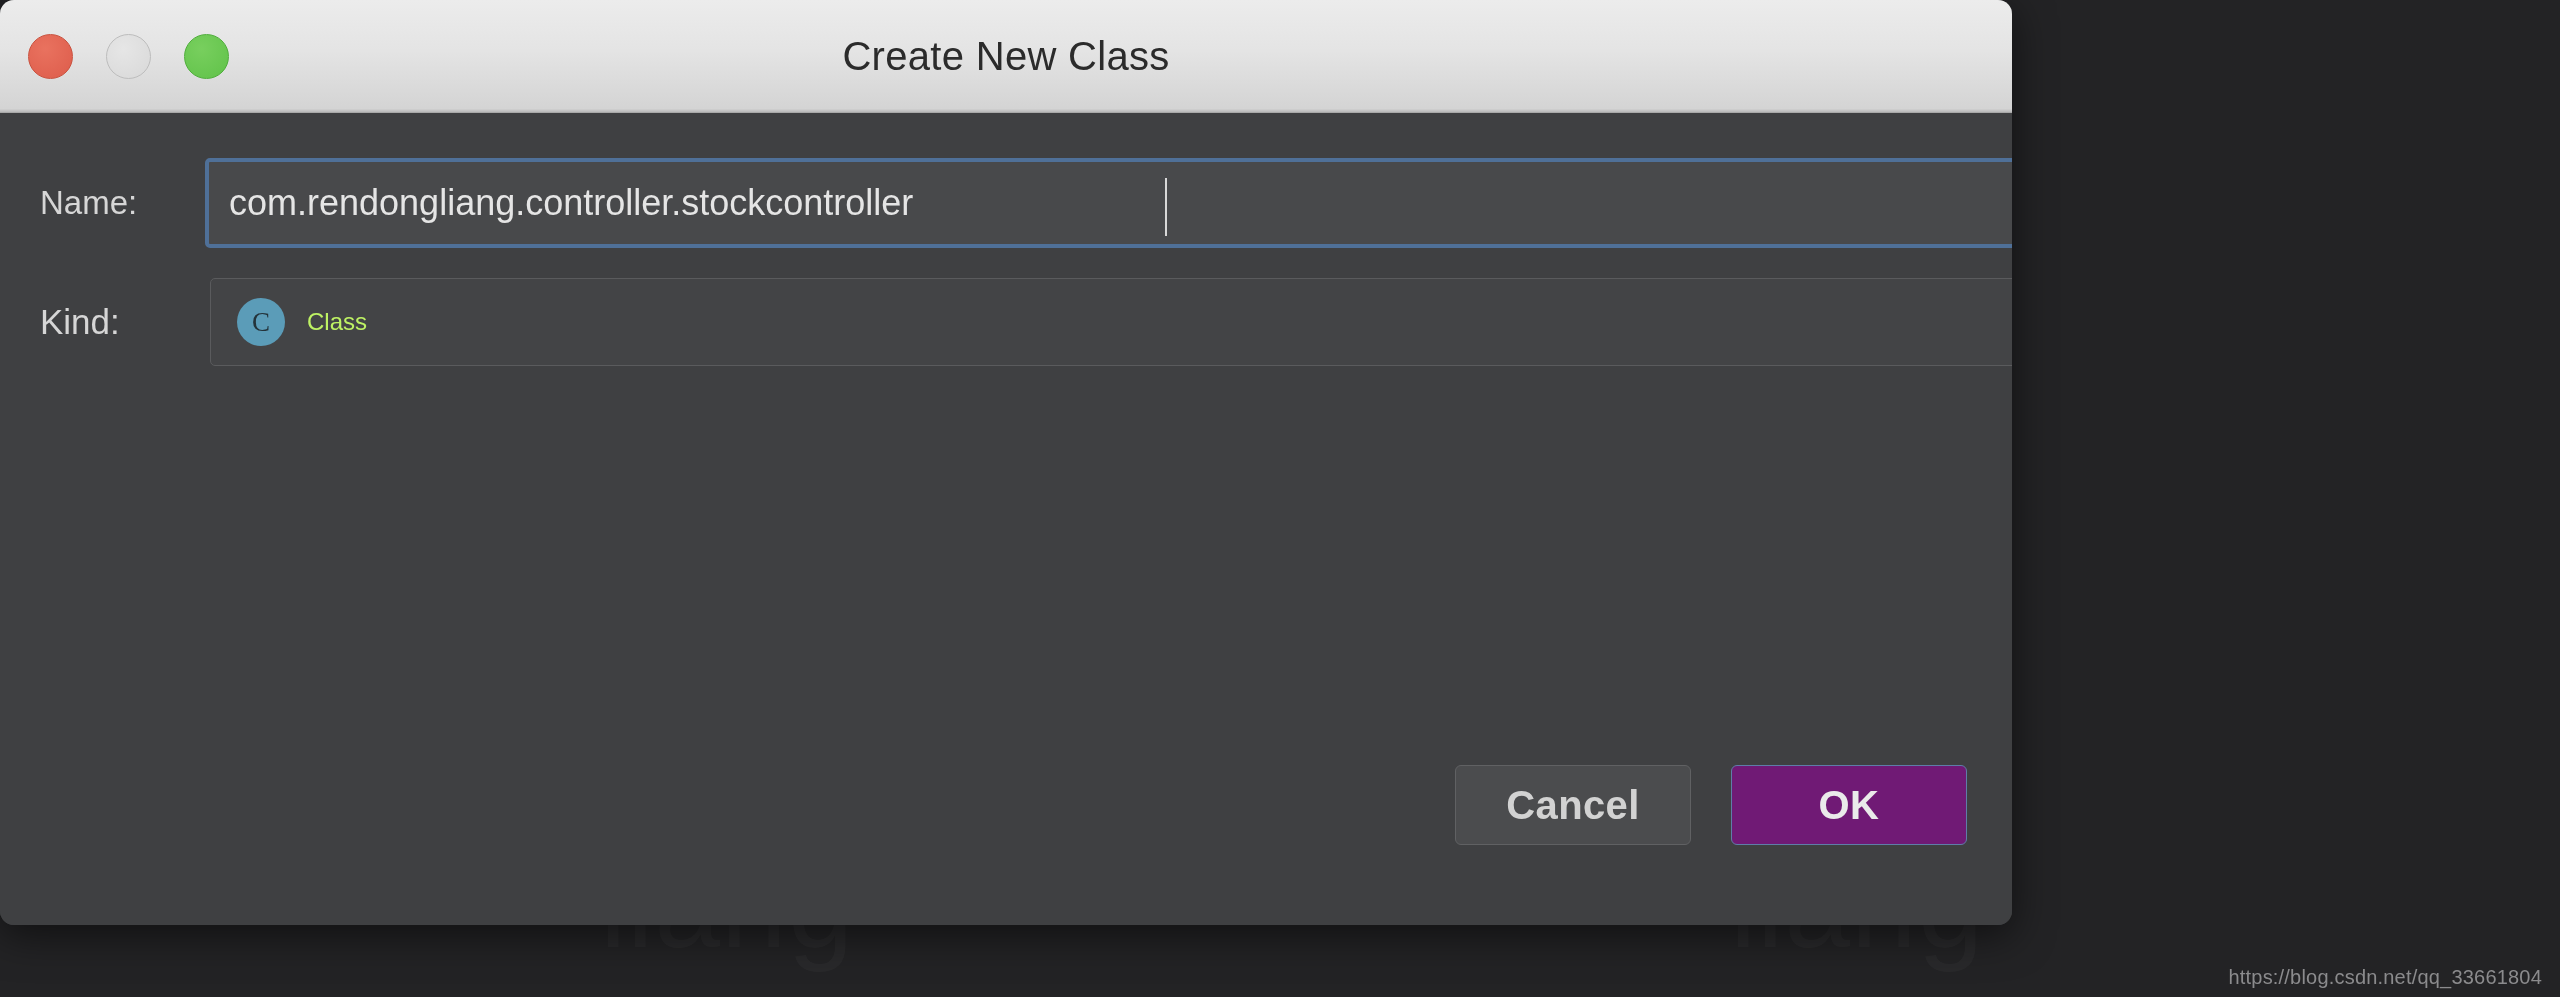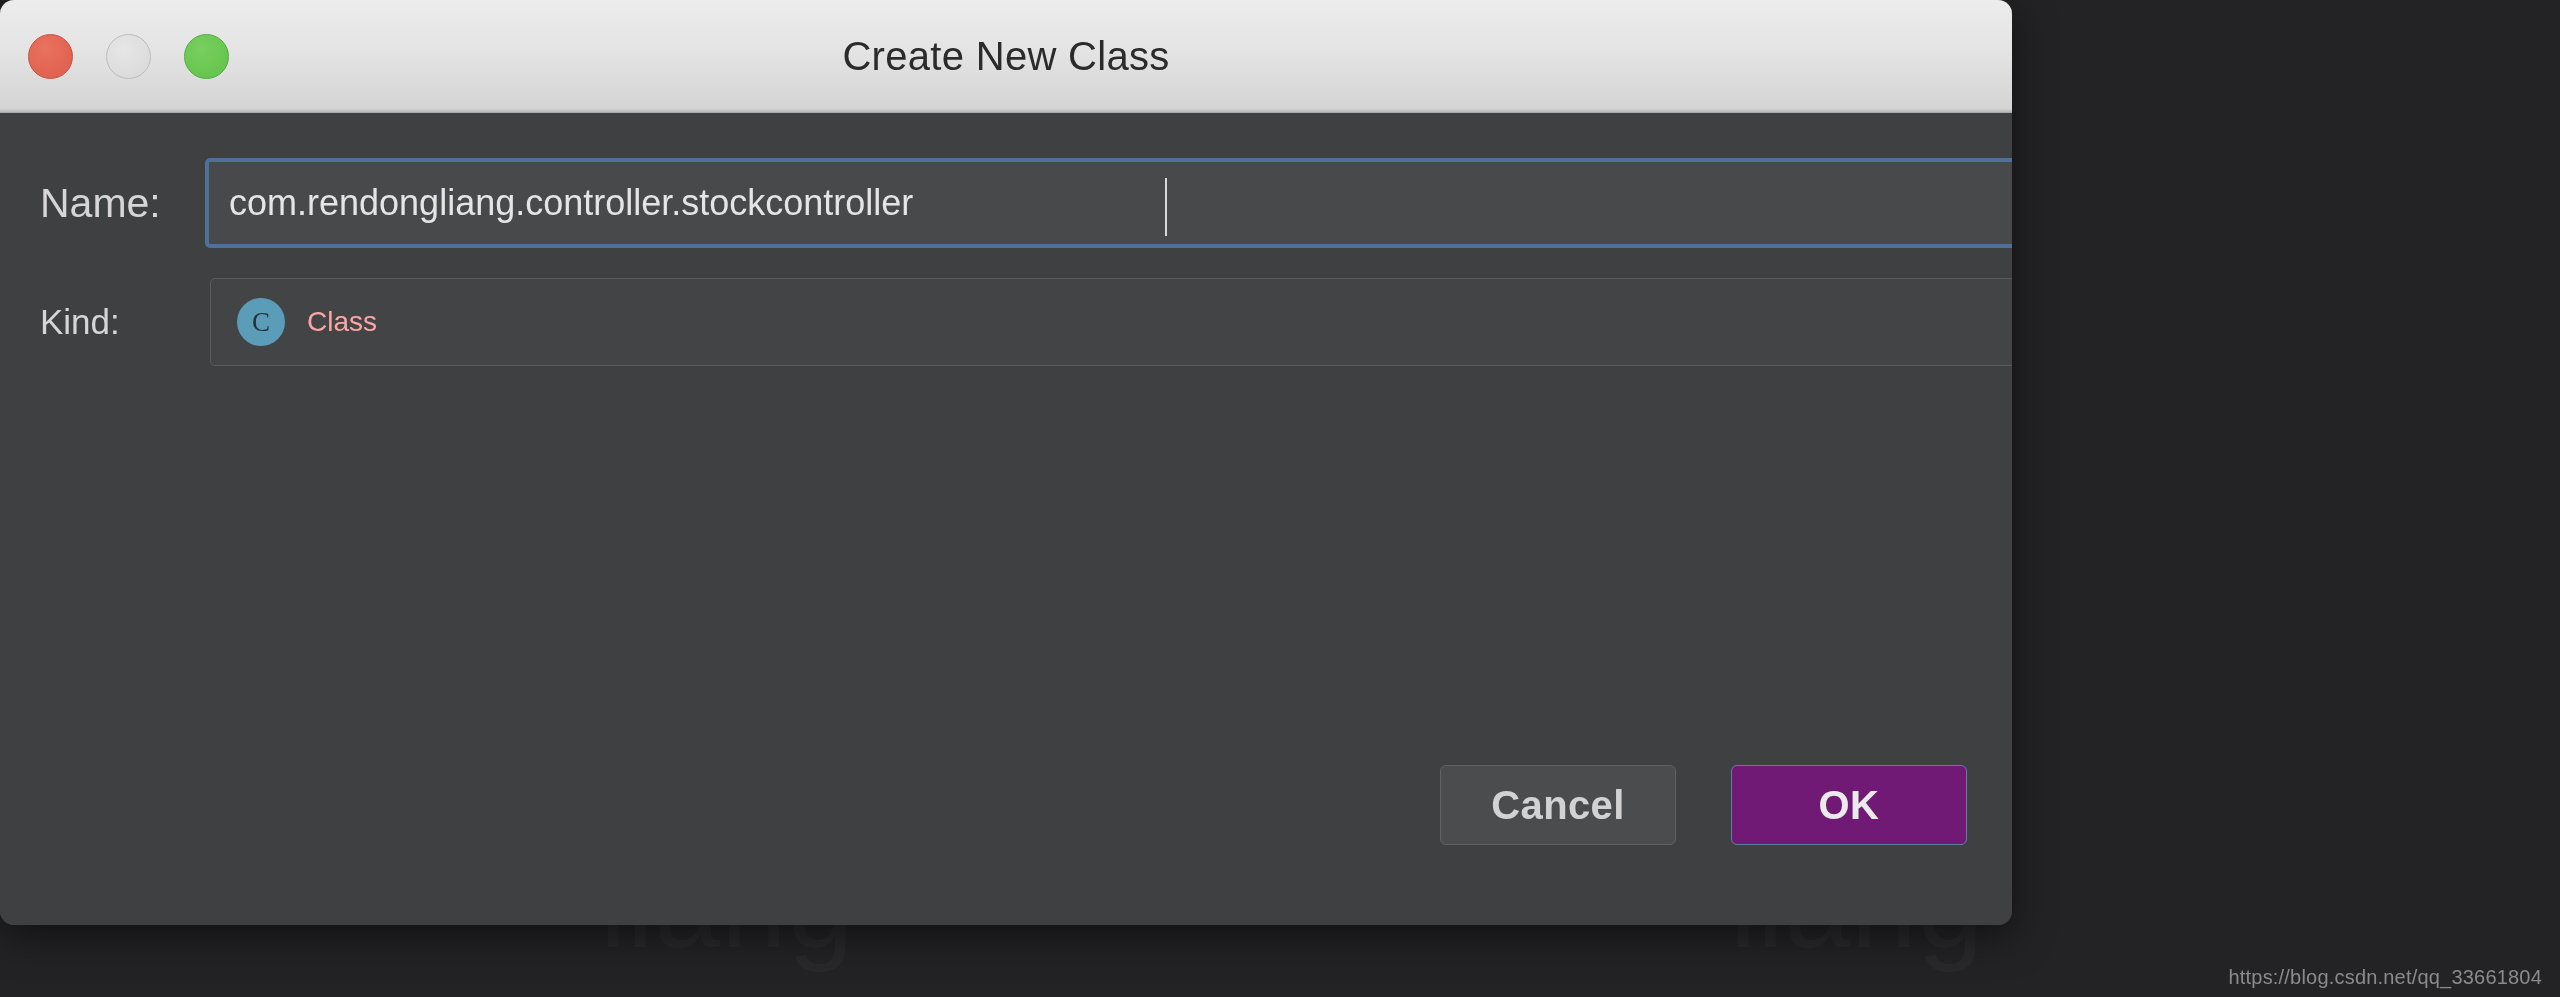--- a/index.html
+++ b/index.html
@@ -107,21 +107,21 @@
     left: 0;
     top: 45px;
     width: 100%;
     height: 90px;
   }
   #name-label {
     position: absolute;
     left: 40px;
     top: 50%;
     transform: translateY(-50%);
-    font-size: 41px;
+    font-size: 33px;
     color: #d6d6d6;
   }
   #name-input-wrap {
     position: absolute;
     left: 205px;
     top: 0;
     width: 2172px;
     height: 90px;
     border: 4px solid #4f7098;
     border-radius: 5px;
@@ -206,22 +206,22 @@
     background: #5b9cb8;
     display: flex;
     align-items: center;
     justify-content: center;
     font-size: 27px;
     font-weight: 400;
     color: #24333a;
     font-family: "Liberation Serif", serif;
   }
   #kind-text {
-    font-size: 28px;
-    color: #fca5a5;
+    font-size: 24px;
+    color: #bef264;
   }
   #kind-arrow-btn {
     width: 110px;
     border-left: 1px solid #5a5b5d;
     display: flex;
     align-items: center;
     justify-content: center;
   }
   .tri-down {
     width: 0; height: 0;
@@ -230,21 +230,21 @@
     border-top: 26px solid #c2c2c2;
   }
 
   
   #footer {
     position: absolute;
     right: 45px;
     bottom: 80px;
     display: flex;
     align-items: flex-end;
-    gap: 55px;
+    gap: 40px;
   }
   .dlg-btn {
     height: 80px;
     min-width: 236px;
     border-radius: 6px;
     font-family: "Liberation Sans", sans-serif;
     font-size: 40px;
     font-weight: 700;
     letter-spacing: 0.4px;
     cursor: pointer;

